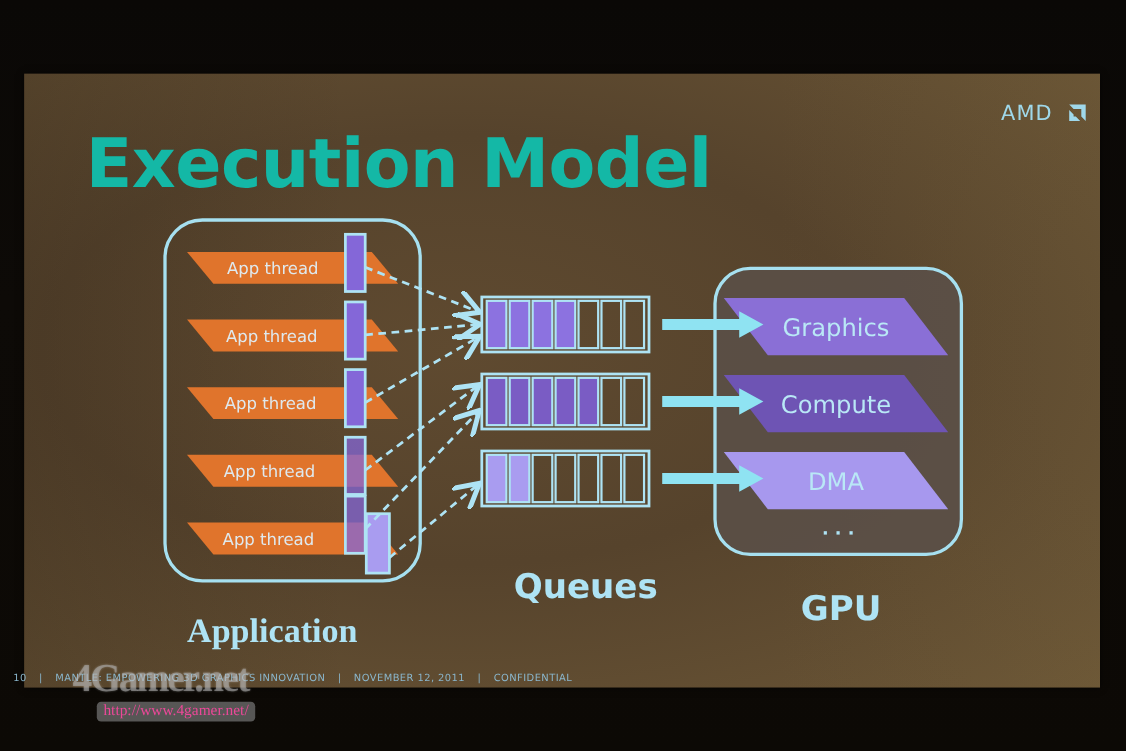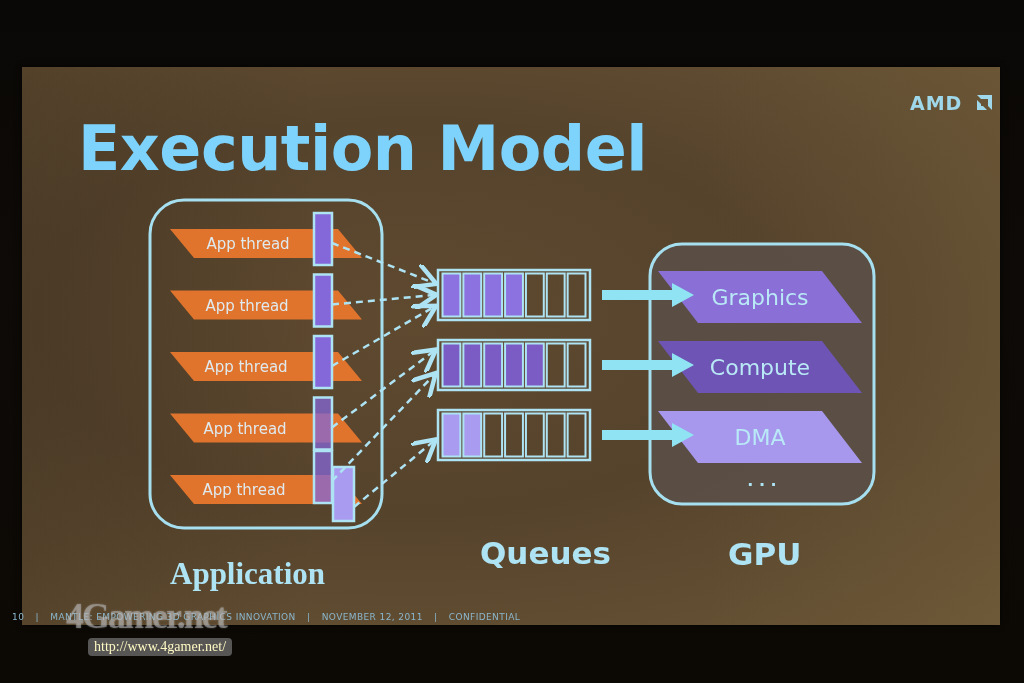--- a/index.html
+++ b/index.html
@@ -2,29 +2,29 @@
 <html><head>
 <meta charset="utf-8">
 <style>
   html,body{margin:0;padding:0;}
   body{width:1024px;height:683px;overflow:hidden;background:#0b0907;position:relative;font-family:"DejaVu Sans",sans-serif;}
   .room{position:absolute;inset:0;background:linear-gradient(180deg,#0a0806 0%,#0d0a07 40%,#0c0905 100%);}
   .slide{position:absolute;left:22px;top:67px;width:978px;height:558px;
     background:radial-gradient(ellipse at 40% 45%,#5f4a30 0%,#56432c 45%,#6b5636 100%);
     box-shadow:0 0 6px rgba(0,0,0,.6);}
   .slide::after{content:"";position:absolute;inset:0;background:linear-gradient(90deg,rgba(40,30,20,.25),rgba(0,0,0,0) 30%,rgba(0,0,0,0) 70%,rgba(120,100,60,.18));}
-  .title{position:absolute;left:78px;top:112px;font-size:62px;font-weight:bold;color:#7dd3fc;letter-spacing:-0.5px;font-family:"DejaVu Sans",sans-serif;z-index:2;}
-  .amd{position:absolute;left:910px;top:92px;color:#9fd8ea;font-weight:bold;font-size:19px;letter-spacing:1px;z-index:2;display:flex;align-items:center;gap:12px;}
+  .title{position:absolute;left:78px;top:112px;font-size:62px;font-weight:bold;color:#14b8a6;letter-spacing:-0.5px;font-family:"DejaVu Sans",sans-serif;z-index:2;}
+  .amd{position:absolute;left:910px;top:92px;color:#9fd8ea;font-weight:normal;font-size:19px;letter-spacing:1px;z-index:2;display:flex;align-items:center;gap:12px;}
   .amd svg{width:20px;height:20px;}
   .lbl{position:absolute;color:#aee3f4;font-weight:bold;font-size:31px;z-index:2;}
   .footer{position:absolute;left:12px;top:612px;color:#8ab6cc;font-size:9px;letter-spacing:.4px;z-index:2;white-space:nowrap;}
   .footer span{margin-right:8px;}
   .wm{position:absolute;left:40px;top:598px;z-index:3;font-family:Liberation Serif, serif;margin-left:26px;}
   .wm-logo{font-size:36px;font-weight:bold;color:rgba(170,170,170,.55);letter-spacing:-2px;line-height:1;text-shadow:0 0 2px rgba(255,255,255,.3);}
-  .wm-url{position:absolute;left:22px;top:40px;background:rgba(120,120,120,.7);color:#fef9c3;font-size:14px;padding:1px 6px;border-radius:4px;white-space:nowrap;}
+  .wm-url{position:absolute;left:22px;top:40px;background:rgba(120,120,120,.7);color:#ec4899;font-size:14px;padding:1px 6px;border-radius:4px;white-space:nowrap;}
   svg.diagram{position:absolute;left:0;top:0;z-index:1;}
   .svgtext{font-family:"DejaVu Sans",sans-serif;}
 </style>
 </head>
 <body>
 
 <div class="room"></div>
 
 <div class="slide"></div>
 
@@ -133,21 +133,21 @@
     </g>
   <g id="queue-arrows-layer">
       <polygon points="602,290 672,290 672,283 694,295 672,307 672,300 602,300" fill="#8fe3f2"></polygon>
       <polygon points="602,360 672,360 672,353 694,365 672,377 672,370 602,370" fill="#8fe3f2"></polygon>
       <polygon points="602,430 672,430 672,423 694,435 672,447 672,440 602,440" fill="#8fe3f2"></polygon>
     </g>
   <text id="gpu-ellipsis" class="svgtext" x="762" y="490" text-anchor="middle" fill="#aee3f4" font-size="16" font-weight="bold">· · ·</text>
 </svg>
 
 <div class="lbl" style="left:170px;top:556px;font-family:Liberation Serif, serif;">Application</div>
-<div class="lbl" style="left:480px;top:516px;margin-top:19px;">Queues</div>
+<div class="lbl" style="left:467px;top:516px;">Queues</div>
 <div class="lbl" style="left:728px;top:516px;margin-top:20px;">GPU</div>
 
 <div class="footer">
   <span>10</span>
   <span>|</span>
   <span>MANTLE: EMPOWERING 3D GRAPHICS INNOVATION</span>
   <span>|</span>
   <span>NOVEMBER 12, 2011</span>
   <span>|</span>
   <span>CONFIDENTIAL</span>

